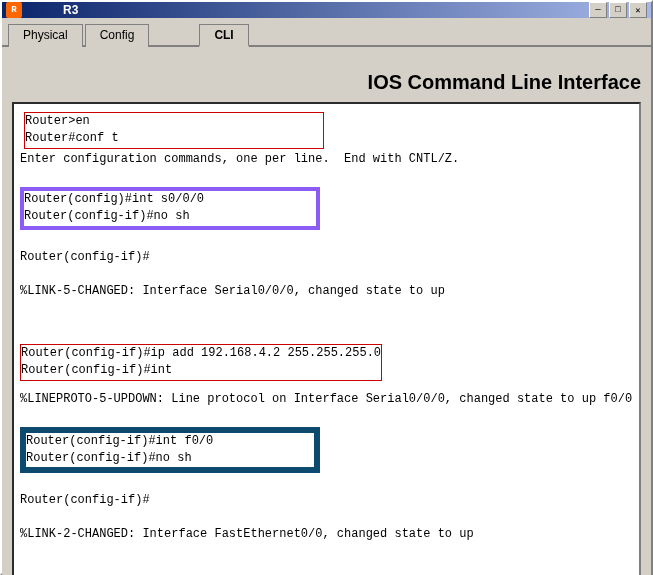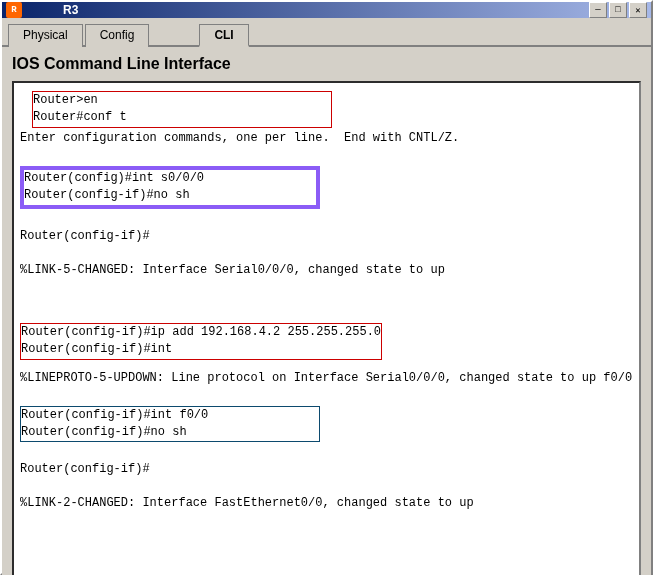--- a/index.html
+++ b/index.html
@@ -120,26 +120,27 @@
     
     .main-content {
       flex: 1;
       display: flex;
       flex-direction: column;
       padding: 8px 10px;
       background: #d4d0c8;
     }
 
     .page-title {
-      text-align: left;
+      text-align: right;
       font-family: 'Tahoma', 'Arial', sans-serif;
-      font-size: 16px;
+      font-size: 20px;
       font-weight: bold;
       color: #000;
       margin-bottom: 8px;
+      margin-top: 16px;
     }
 
     
     .terminal-container {
       flex: 1;
       background: #ffffff;
       border: 2px inset #808080;
       overflow: hidden;
       position: relative;
       display: flex;
@@ -203,33 +204,33 @@
     <div class="tab">Physical</div>
     <div class="tab">Config</div>
     <div class="tab active">CLI</div>
   </div>
 
   <div class="main-content">
     <div class="page-title">IOS Command Line Interface</div>
 
     <div class="terminal-container">
       <div class="terminal-inner">
-        <div class="terminal-text"><div style="border:1px solid #cc0000; display:inline-block; min-width:300px; margin:2px 12px;"><span class="line">Router&gt;en
+        <div class="terminal-text"><div style="border:1px solid #cc0000; display:inline-block; min-width:300px; margin:2px 4px;"><span class="line">Router&gt;en
 Router#conf t</span></div>
 <span class="line">Enter configuration commands, one per line.  End with CNTL/Z.</span>
 <div style="border:4px solid #8b5cf6; display:inline-block; min-width:300px; margin:2px 0;"><span class="line">Router(config)#int s0/0/0
 Router(config-if)#no sh</span></div>
 <span class="line"></span>
 <span class="line">Router(config-if)#</span>
 <span class="line">%LINK-5-CHANGED: Interface Serial0/0/0, changed state to up</span>
 <span class="line"></span>
 <div style="border:1px solid #cc0000; display:inline-block; min-width:300px; margin:10px 0;"><span class="line">Router(config-if)#ip add 192.168.4.2 255.255.255.0
 Router(config-if)#int</span></div>
 <span class="line">%LINEPROTO-5-UPDOWN: Line protocol on Interface Serial0/0/0, changed state to up f0/0</span>
-<div style="border:1px solid #0c4a6e; display:inline-block; min-width:300px; margin:2px 0;"><span class="line">Router(config-if)#int f0/0
+<div style="border:6px solid #0c4a6e; display:inline-block; min-width:300px; margin:2px 0;"><span class="line">Router(config-if)#int f0/0
 Router(config-if)#no sh</span></div>
 <span class="line"></span>
 <span class="line">Router(config-if)#</span>
 <span class="line">%LINK-2-CHANGED: Interface FastEthernet0/0, changed state to up</span>
 <span class="line"></span>
 <span class="line"></span>
 
 
 
 

